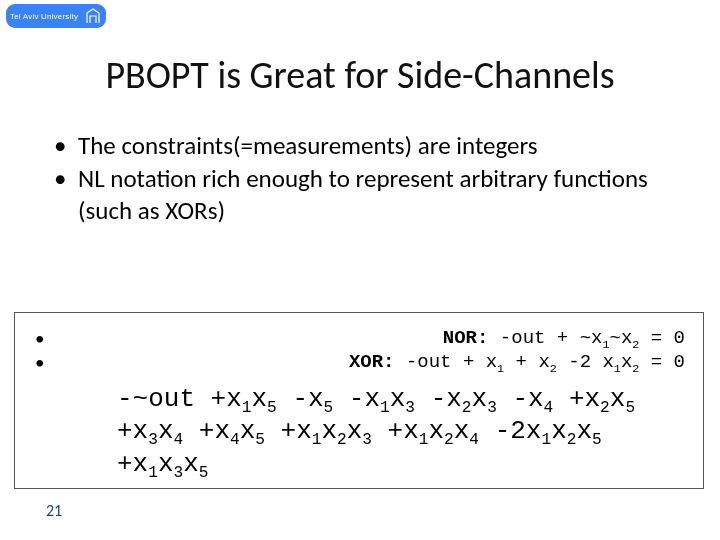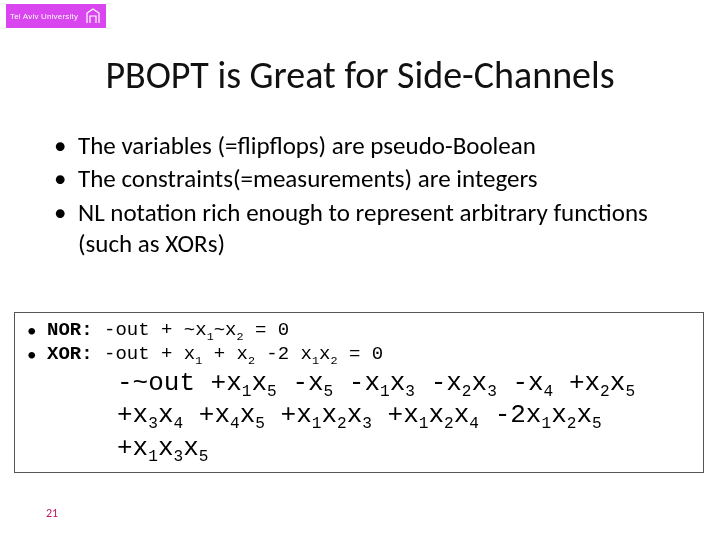--- a/index.html
+++ b/index.html
@@ -17,25 +17,26 @@
     width: 720px;
     height: 540px;
     box-sizing: border-box;
   }
   .logo {
     position: absolute;
     top: 4px;
     left: 6px;
     width: 100px;
     height: 24px;
-    background: #d946ef;
+    background: #3b82f6;
     display: flex;
     align-items: center;
     box-sizing: border-box;
     padding-left: 4px;
+    border-radius: 9px;
   }
   .logo-text {
     color: #fff;
     font-size: 8px;
     font-family: Arial, sans-serif;
     letter-spacing: 0.2px;
   }
   .logo-icon {
     position: absolute;
     right: 4px;
@@ -88,22 +89,23 @@
     width: 690px;
     border: 1px solid #555;
     background: #fff;
     box-sizing: border-box;
     padding: 6px 10px 8px 10px;
     font-size: 19px;
     line-height: 1.25;
   }
   .code-box ul {
     list-style: none;
-    margin: 0;
+    margin: 8px;
     padding: 0;
+    text-align: right;
   }
   .code-box li {
     position: relative;
     padding-left: 22px;
     font-family: "Courier New", Courier, monospace;
     white-space: normal;
   }
   .code-box li::before {
     content: "•";
     position: absolute;
@@ -124,43 +126,42 @@
   }
   sub {
     font-size: 0.62em;
     vertical-align: sub;
     line-height: 0;
   }
   .page-num {
     position: absolute;
     bottom: 20px;
     left: 46px;
-    font-size: 12px;
-    color: #be185d;
+    font-size: 16px;
+    color: #0c4a6e;
   }
 </style>
 </head>
 <body>
 
 <div class="slide">
 
   <div class="logo">
     <span class="logo-text">Tel Aviv University</span>
     <span class="logo-icon">
       <svg width="16" height="18" viewBox="0 0 16 18">
         <path d="M2 16 L2 6 L8 2 L14 6 L14 16 M5 16 L5 9 L11 9 L11 16" stroke="#fff" stroke-width="1.2" fill="none"></path>
       </svg>
     </span>
   </div>
 
   <div class="title">PBOPT is Great for Side-Channels</div>
 
   <div class="body-list">
     <ul>
-      <li>The variables (=flipflops) are pseudo-Boolean</li>
       <li>The constraints(=measurements) are integers</li>
       <li>NL notation rich enough to represent arbitrary functions (such as XORs)</li>
     </ul>
   </div>
 
   <div class="code-box">
     <ul>
       <li>
         <span class="code-label">NOR:</span>
         <span>-out + ~x<sub>1</sub>~x<sub>2</sub> = 0</span>

